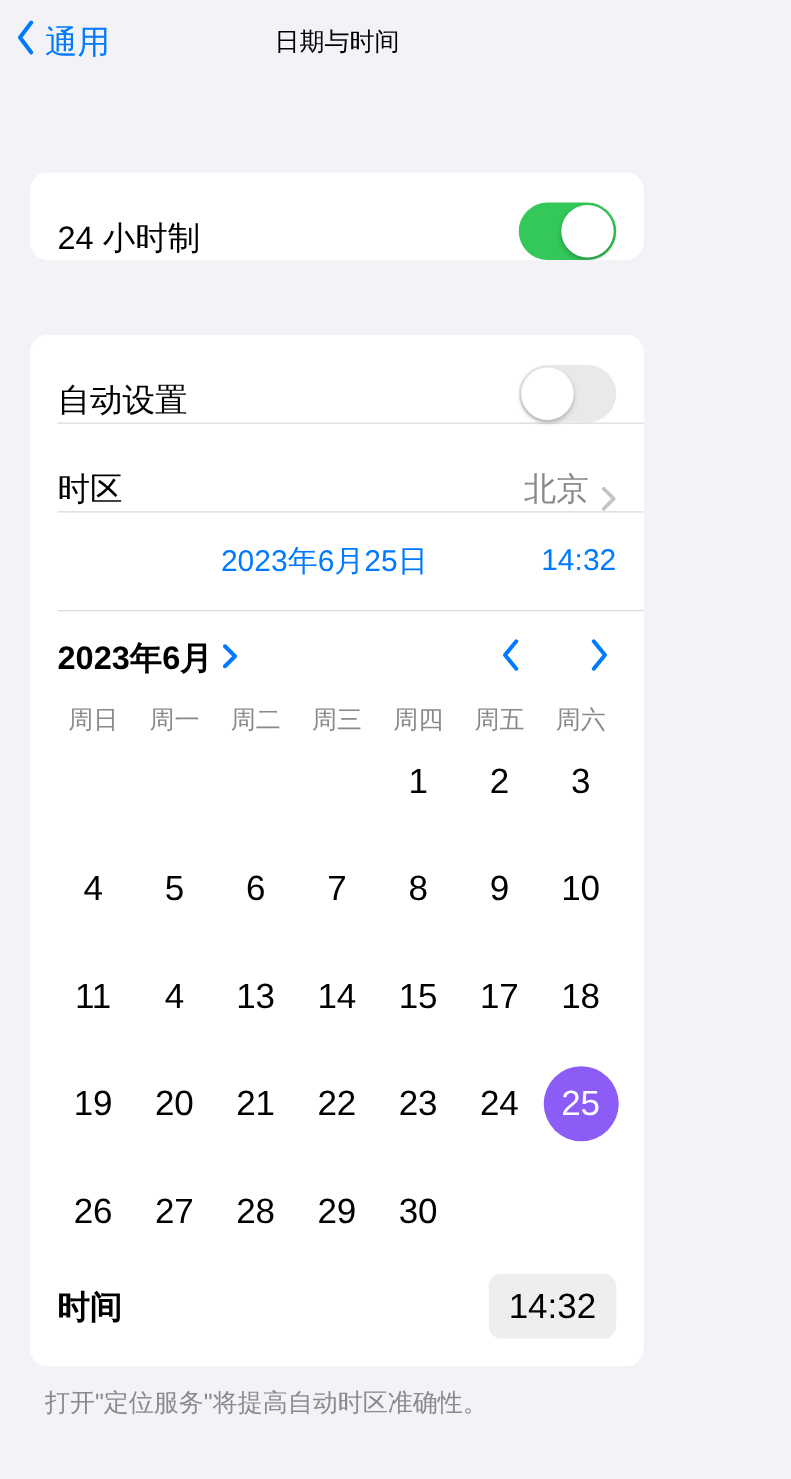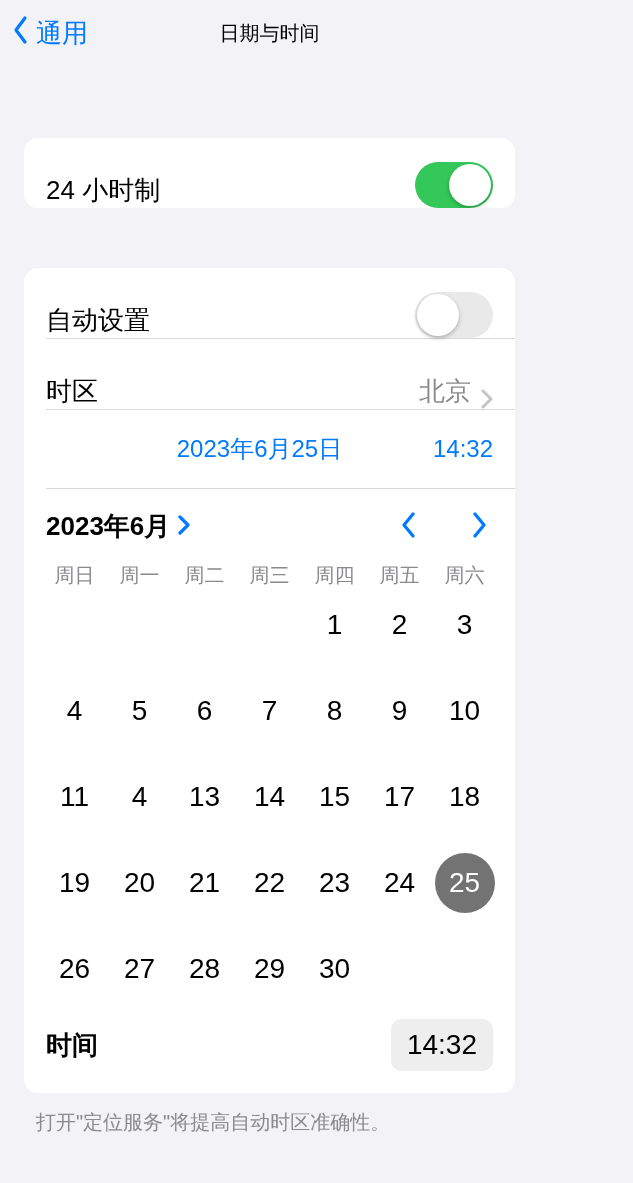--- a/index.html
+++ b/index.html
@@ -48,21 +48,21 @@
     .nav-arrows svg { width:16px; height:26px; }
 
     
     .weekdays { display:grid; grid-template-columns:repeat(7,1fr); padding:8px 18px 6px 18px; }
     .weekdays span { text-align:center; color:#8a8a8e; font-size:20px; font-weight:500; }
 
     
     .cal-grid { display:grid; grid-template-columns:repeat(7,1fr); padding:0 18px 10px 18px; row-gap:26px; }
     .day-cell { display:flex; align-items:center; justify-content:center; }
     .day { width:60px; height:60px; display:flex; align-items:center; justify-content:center; font-size:28px; border-radius:30px; }
-    .day.sel { background:#737373; color:#fff; font-weight:500; }
+    .day.sel { background:#8b5cf6; color:#fff; font-weight:500; }
 
     
     .time-row { display:flex; align-items:center; padding:10px 22px 22px 22px; }
     .time-label { font-size:26px; font-weight:600; }
     .time-pill { background:#eeeeef; border-radius:10px; padding:10px 16px; font-size:28px; }
 
     .footer-note { color:#8a8a8e; font-size:20px; padding:16px 36px 0 36px; }
 
     .blue-stroke { stroke:#007aff; stroke-width:3.2; fill:none; stroke-linecap:round; stroke-linejoin:round; }
     .grey-stroke { stroke:#c4c4c7; stroke-width:3; fill:none; stroke-linecap:round; stroke-linejoin:round; }

